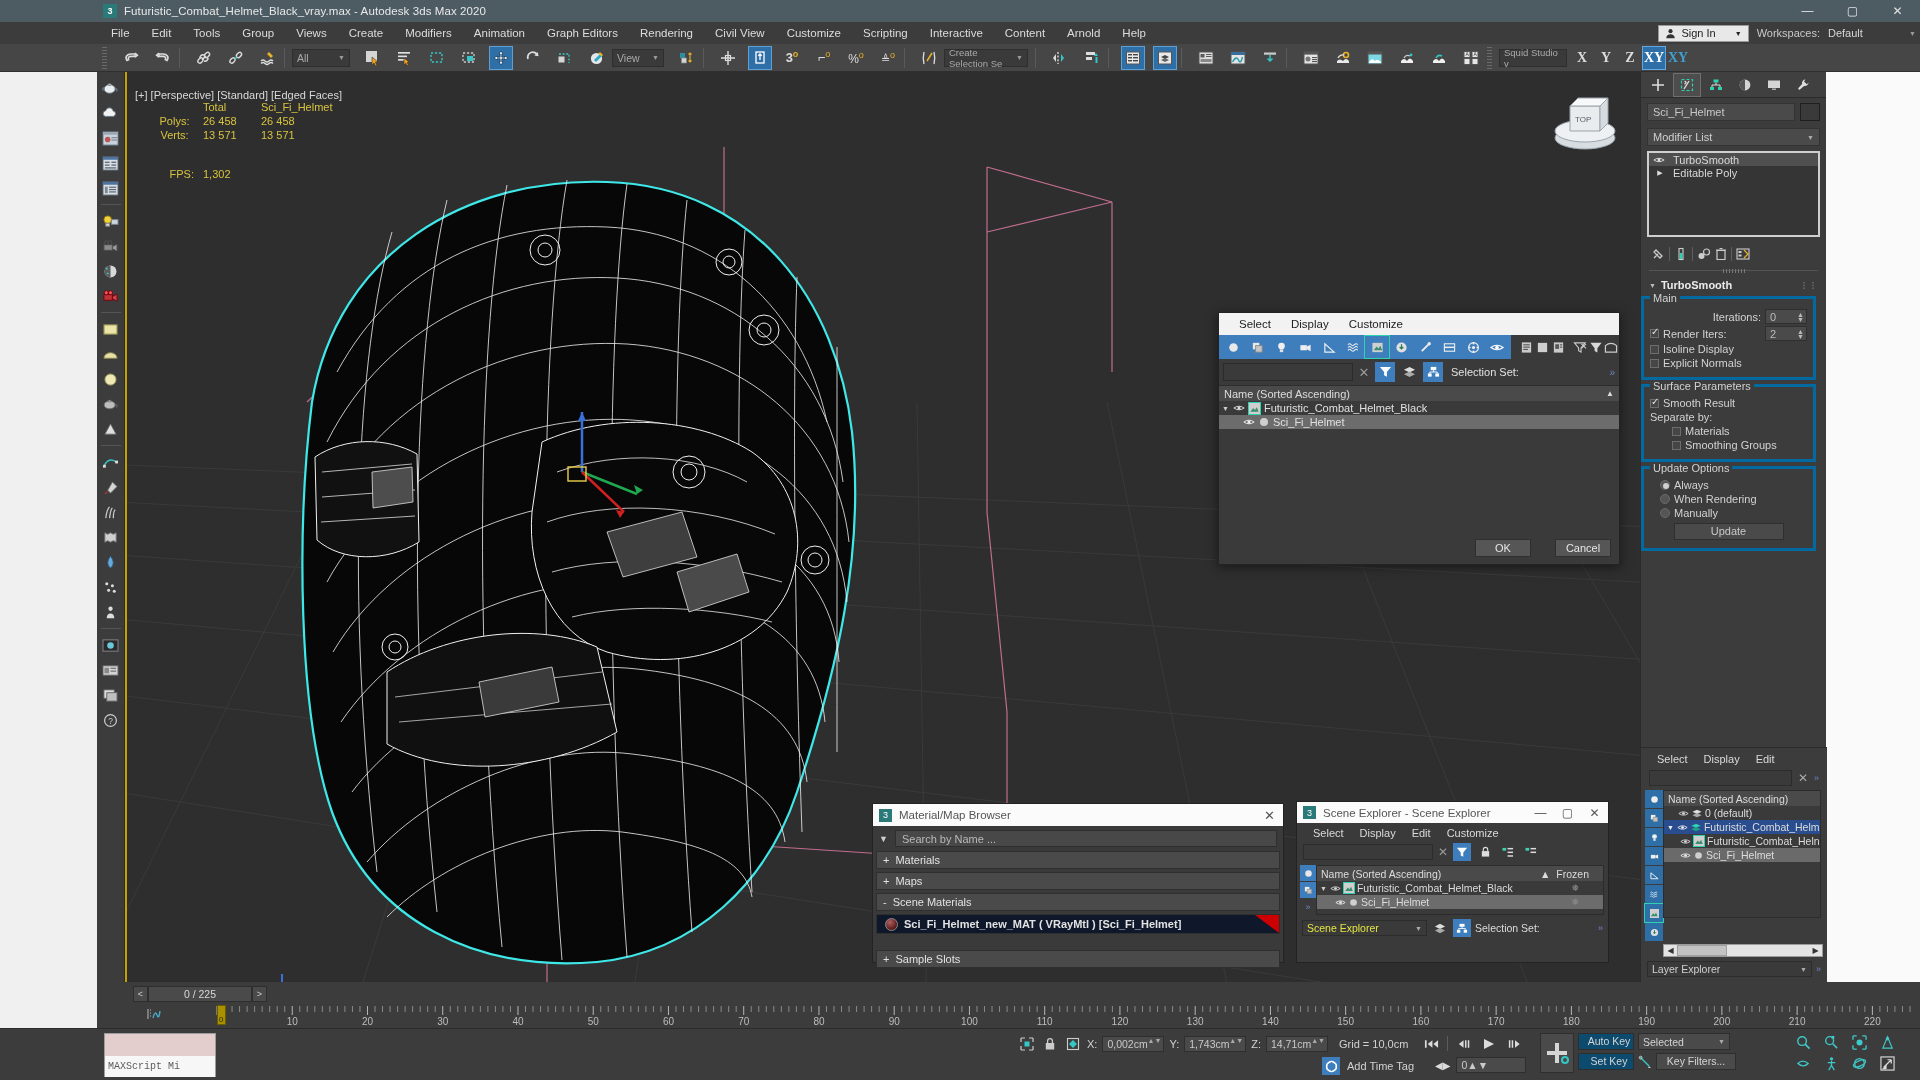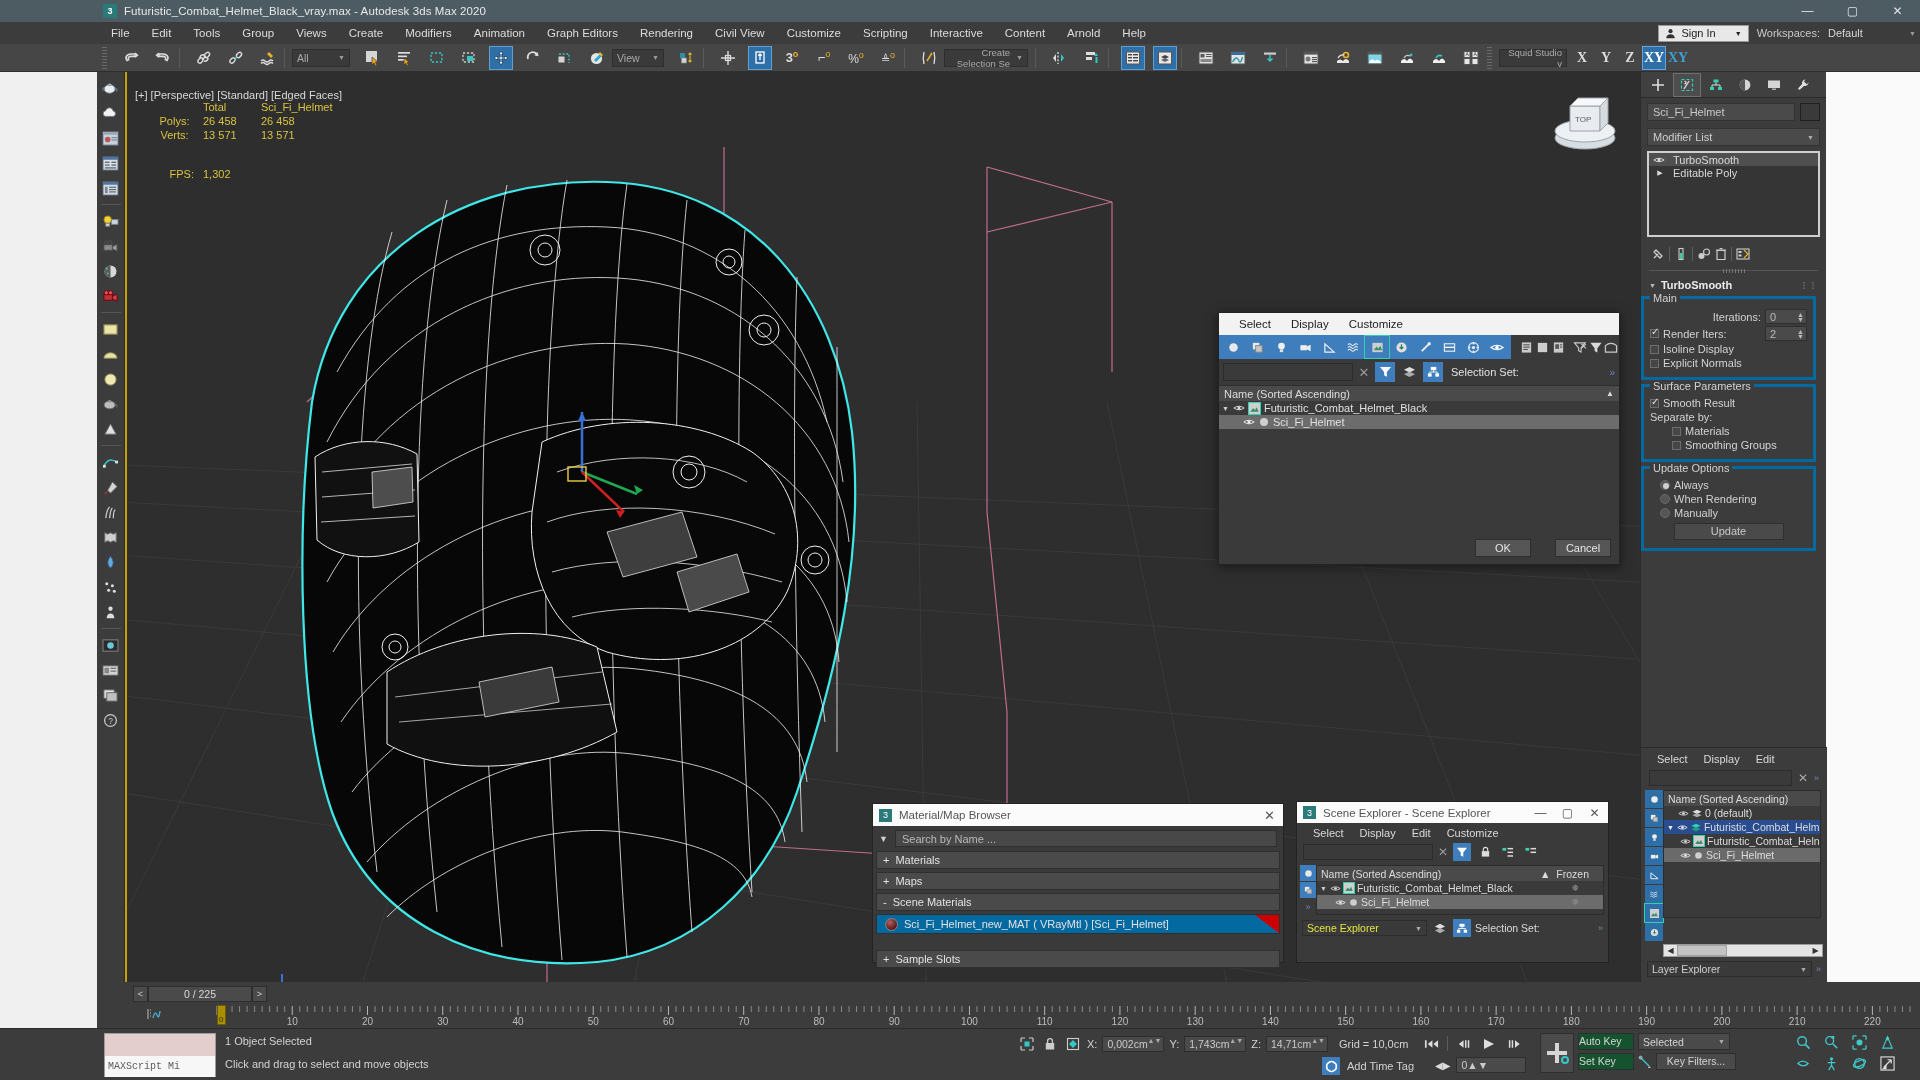--- a/index.html
+++ b/index.html
@@ -64,21 +64,21 @@
     width:24px; height:24px; display:flex; align-items:center; justify-content:center;
     color:#dcdcdc; position:relative; flex:0 0 auto;margin-left:8px;
   }
   .tbtn.active { background:#2f6fa8; border:1px solid #5e9fd4; }
   .tsep { width:1px; height:20px; background:#5a5a5a; margin:0 4px; }
   .tcombo {
     height:18px; background:#3a3a3a; border:1px solid #2e2e2e; color:#bdbdbd;
     font-size:10.5px; display:flex; align-items:center; padding:0 4px; margin:0 3px;
     justify-content:space-between;
   }
-  .tcombo .cv { opacity:.85;text-align:right; }
+  .tcombo .cv { opacity:.85; }
   .tcombo .ca { font-size:7px; color:#999; margin-left:6px; }
   .axisbtn {
     width:24px; height:24px; display:flex; align-items:center; justify-content:center;
     font-size:14px; font-weight:bold; color:#dcdcdc; font-family:"Liberation Serif", serif;
   }
   .axisbtn.active { background:#2f6fa8; color:#fff; border:1px solid #64a6dd; }
 
   
   .leftrail {
     position:absolute; left:97px; top:72px; width:28px; height:910px;
@@ -289,23 +289,23 @@
      font-size:9px; display:flex; align-items:center; justify-content:center; }
   .mmb-title .tx { font-size:11.5px; color:#555; }
   .mmb-title .x { margin-left:auto; margin-right:8px; color:#555; font-size:13px; }
   .mmb-search { height:19px; display:flex; align-items:center; gap:7px; padding:0 4px;
      margin:3px 2px; }
   .mmb-search .tri { font-size:9px; color:#d0d0d0; }
   .mmb-search .inp { flex:1; height:17px; background:#484848; border:1px solid #2e2e2e;
      font-size:11px; color:#b9b9b9; display:flex; align-items:center; padding-left:6px; }
   .mmb-sect { height:18px; margin:3px 3px; background:#4a4a4a; border:1px solid #2f2f2f;
      display:flex; align-items:center; padding-left:6px; font-size:11px; color:#e2e2e2; }
-  .mmb-mat { height:20px; margin:0 3px 16px 3px; background:#0369a1; border:1px solid #2f2f2f;
+  .mmb-mat { height:20px; margin:0 3px 16px 3px; background:#0f172a; border:1px solid #2f2f2f;
      display:flex; align-items:center; padding-left:8px; font-size:11px; color:#e2e2e2;
-     gap:6px; position:relative; }
+     gap:6px; position:relative;font-weight:bold; }
   .mmb-mat .sphere { width:13px; height:13px; border-radius:50%;
      background:radial-gradient(circle at 35% 30%, #b06060, #5a1a1a 70%); border:1px solid #888; }
   .mmb-mat .redflag { position:absolute; right:0; top:0; width:0; height:0;
      border-top:18px solid #cc0000; border-left:24px solid transparent; }
 
   
   .sexp { position:absolute; left:1296px; top:801px; width:313px; height:162px;
      background:#3a3a3a; border:1px solid #232323; }
   .sexp-title { height:21px; background:#fbfbfb; display:flex; align-items:center;
      padding-left:6px; gap:7px; }
@@ -395,22 +395,22 @@
      align-items:center; gap:6px; }
   .frame-field .arr { font-size:10px; color:#dcdcdc; }
   .frame-field .fld { width:70px; height:16px; background:#4a4a4a; border:1px solid #2e2e2e;
      font-size:10.5px; color:#c9c9c9; display:flex; align-items:center; padding-left:4px;
      position:relative; }
   .keycontrols { position:absolute; left:1540px; top:4px; display:flex; gap:4px;
      align-items:flex-start; }
   .bigplus { width:34px; height:40px; background:#4a4a4a; border:1px solid #2e2e2e;
      display:flex; align-items:center; justify-content:center; color:#dcdcdc; font-size:22px;}
   .keycol { display:flex; flex-direction:column; gap:3px; }
-  .keybtn { width:56px; height:17px; background:#14532d; border:1px solid #2e2e2e;
-     color:#d4d4d4; font-size:10.5px; text-align:left; line-height:15px; }
+  .keybtn { width:56px; height:17px; background:#0c4a6e; border:1px solid #2e2e2e;
+     color:#d4d4d4; font-size:10.5px; text-align:center; line-height:15px;padding-left:6px; }
   .kf-combo { width:92px; height:17px; background:#4a4a4a; border:1px solid #2e2e2e;
      color:#d4d4d4; font-size:10.5px; display:flex; align-items:center;
      justify-content:space-between; padding:0 4px; }
   .kf-btn { width:80px; height:17px; background:#4a4a4a; border:1px solid #2e2e2e;
      color:#d4d4d4; font-size:10.5px; text-align:center; line-height:15px; }
   .navicons { position:absolute; left:1790px; top:4px; display:grid;
      grid-template-columns:repeat(4,26px); gap:2px; }
   .navicons div { width:26px; height:19px; display:flex; align-items:center;
      justify-content:center; color:#3fc8c8; font-size:12px; }
 
@@ -2000,24 +2000,20 @@
         <span class="num">0</span>
       </div>
     </div>
   </div>
 
   <div class="statusbar">
     <div class="maxscript">
       <div class="pink"></div>
       <div class="lbl">MAXScript Mi</div>
     </div>
-    <div class="status-msgs">
-      <div>1 Object Selected</div>
-      <div>Click and drag to select and move objects</div>
-    </div>
 
     <div class="coords">
       <span class="ic">
         <svg width="14" height="14" viewBox="0 0 14 14">
             <path d="M1 1 h4 M1 1 v4 M13 1 h-4 M13 1 v4 M1 13 h4 M1 13 v-4 M13 13 h-4 M13 13 v-4" stroke="#ccc" stroke-width="1.2" fill="none"></path>
             <rect x="4.5" y="4.5" width="5" height="5" fill="#35c6c6"></rect>
           </svg>
         </span>
       <span class="ic">
         <svg width="12" height="14" viewBox="0 0 12 14">

